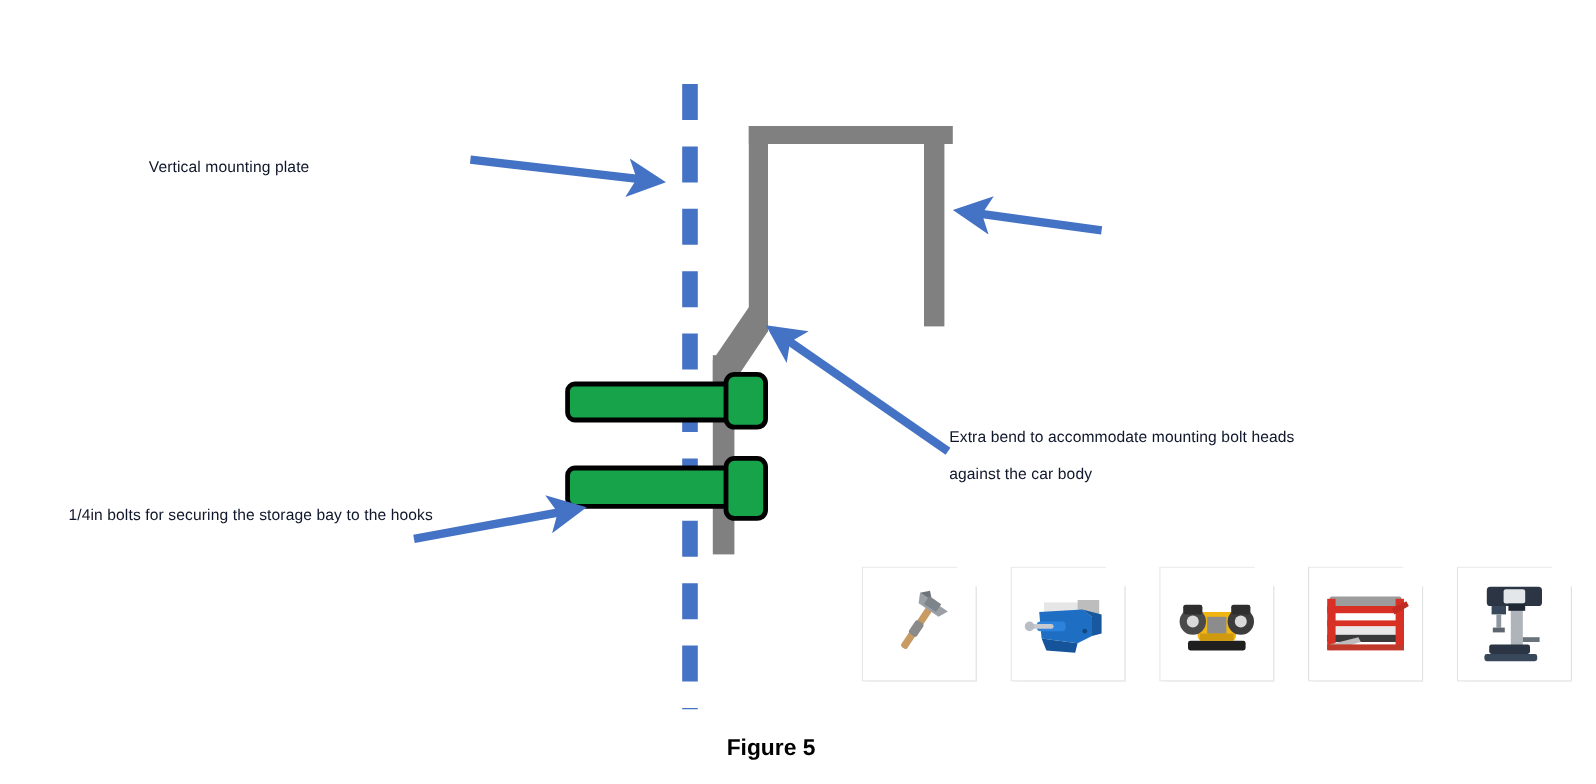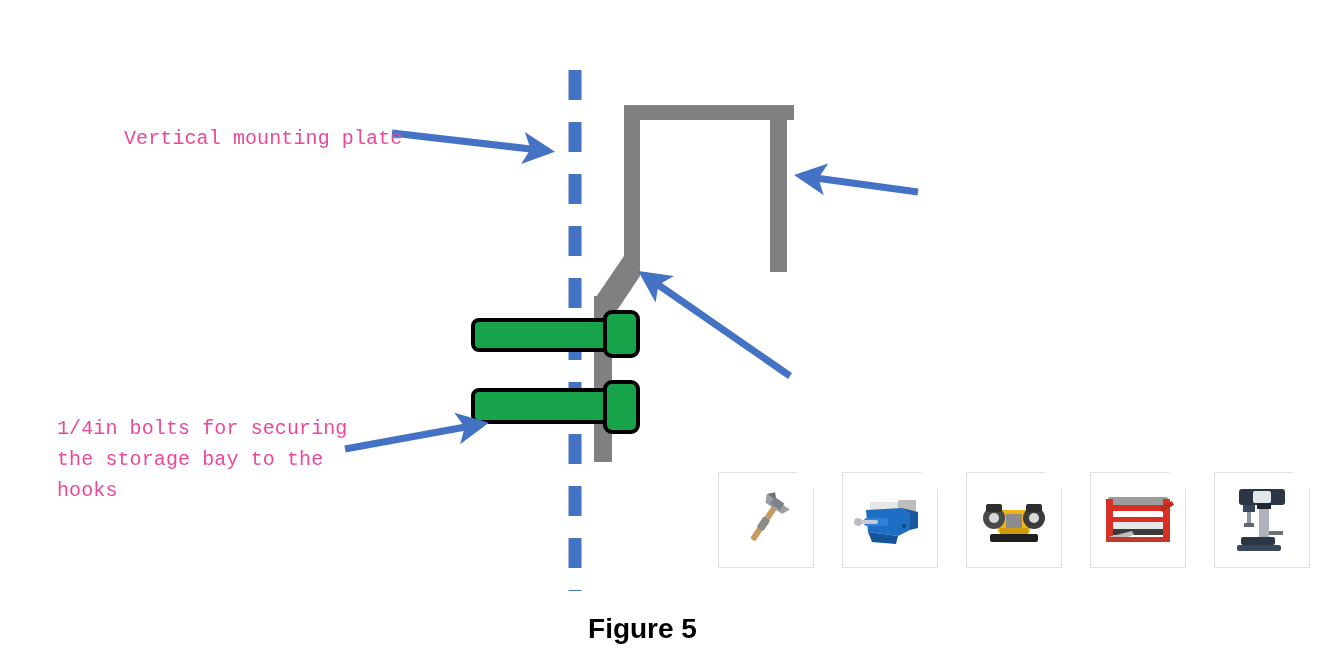--- a/index.html
+++ b/index.html
@@ -14,39 +14,38 @@
   }
   #canvas {
     position: relative;
     width: 1330px;
     height: 653px;
     background: #ffffff;
     overflow: hidden;
   }
   .label {
     position: absolute;
-    font-size: 20px;
+    font-size: 13px;
     line-height: 31px;
-    color: #ec4899;
+    color: #0f172a;
     white-space: pre-line;
     letter-spacing: 0.1px;
-    font-family: Liberation Mono, monospace;
   }
   #label-vertical-plate { left: 124px; top: 123px; }
   #label-metal-hook     { left: 929px; top: 164px; width: 340px; }
   #label-extra-bend     { left: 791px; top: 348px; width: 330px; }
   #label-bolts          { left: 57px;  top: 413px; width: 330px; }
 
   #figure-caption {
     position: absolute;
     left: 0;
     top: 613px;
     width: 1285px;
     text-align: center;
-    font-size: 28px;
+    font-size: 19px;
     font-weight: bold;
     color: #000000;
   }
 
   #svg-layer {
     position: absolute;
     left: 0;
     top: 0;
     width: 1330px;
     height: 653px;
@@ -130,20 +129,21 @@
       <line x1="790" y1="376" x2="644" y2="275" stroke="#4472C4" stroke-width="7" marker-end="url(#arrowhead)"></line>
     </g>
     <g>
       <line x1="345" y1="449" x2="482" y2="424" stroke="#4472C4" stroke-width="7" marker-end="url(#arrowhead)"></line>
     </g>
   </svg>
 
   <div class="label" id="label-vertical-plate">Vertical mounting plate</div>
 
 
+  <div class="label" id="label-extra-bend">Extra bend to accommodate mounting bolt heads against the car body</div>
 
   <div class="label" id="label-bolts">1/4in bolts for securing the storage bay to the hooks</div>
 
   <div id="figure-caption">Figure 5</div>
 
   <div class="thumb" id="thumb-0">
     <div class="sheet"></div>
     <div class="art">
       <svg width="72" height="72" viewBox="0 0 72 72">
         <g transform="rotate(34 36 36)">

